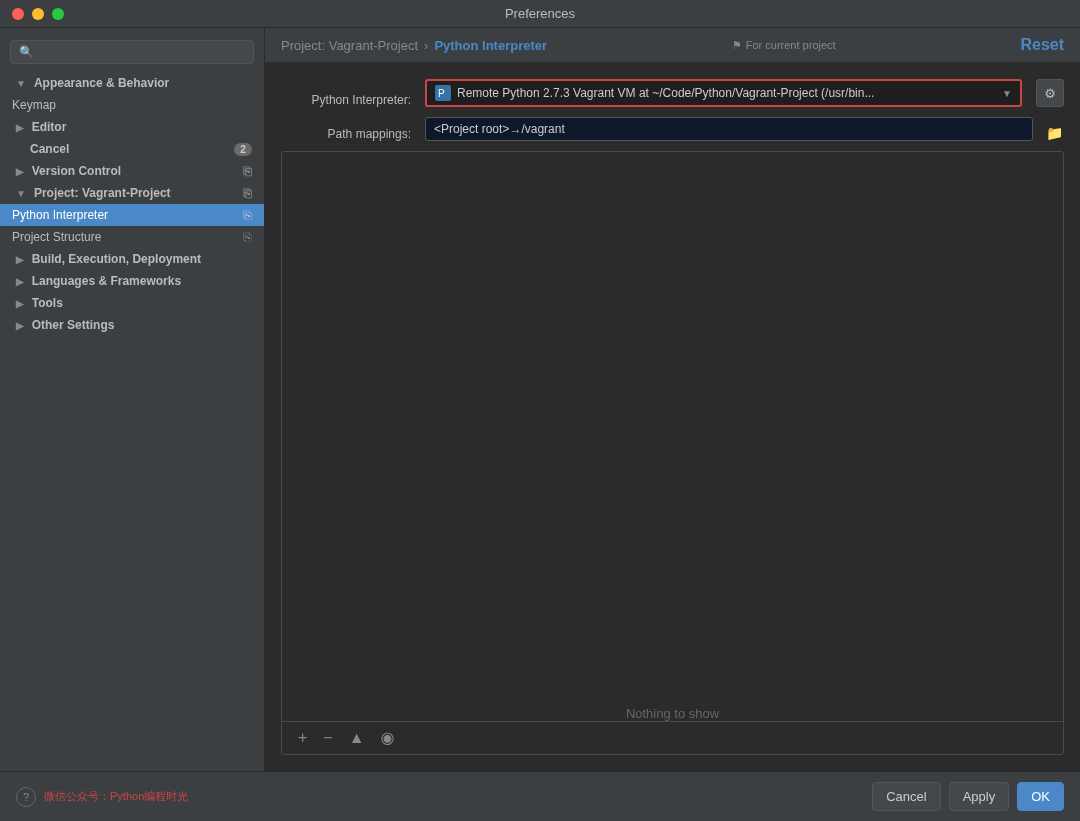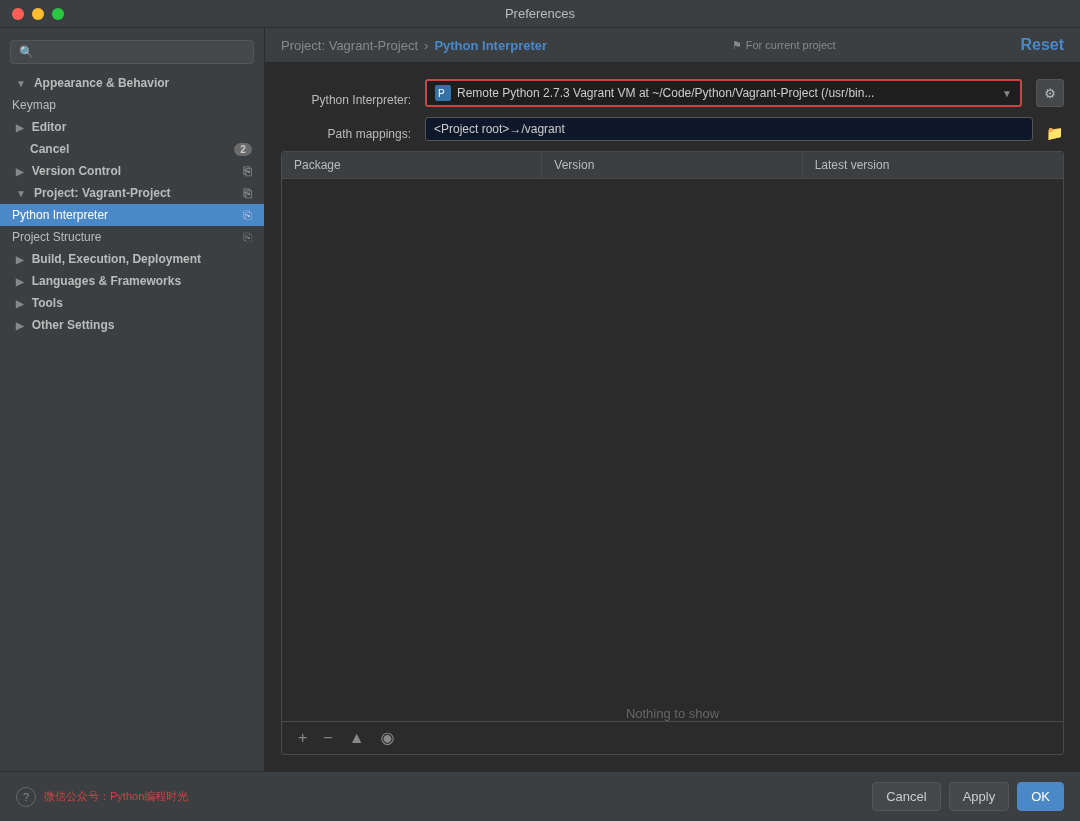--- a/index.html
+++ b/index.html
@@ -484,25 +484,20 @@
         <span class="form-label">Path mappings:</span>
         <div class="path-mapping-field">
           <span>&lt;Project root&gt;→/vagrant</span>
         </div>
         <button class="folder-btn">
           <span>📁</span>
         </button>
       </div>
 
       <div class="package-table">
-        <div class="table-header">
-          <div class="table-header-cell">Package</div>
-          <div class="table-header-cell">Version</div>
-          <div class="table-header-cell">Latest version</div>
-        </div>
         <div class="table-body">
           <span class="nothing-to-show">Nothing to show</span>
         </div>
         <div class="table-footer">
           <button class="footer-btn">+</button>
           <button class="footer-btn">−</button>
           <button class="footer-btn">
             <span>▲</span>
           </button>
           <button class="footer-btn">

